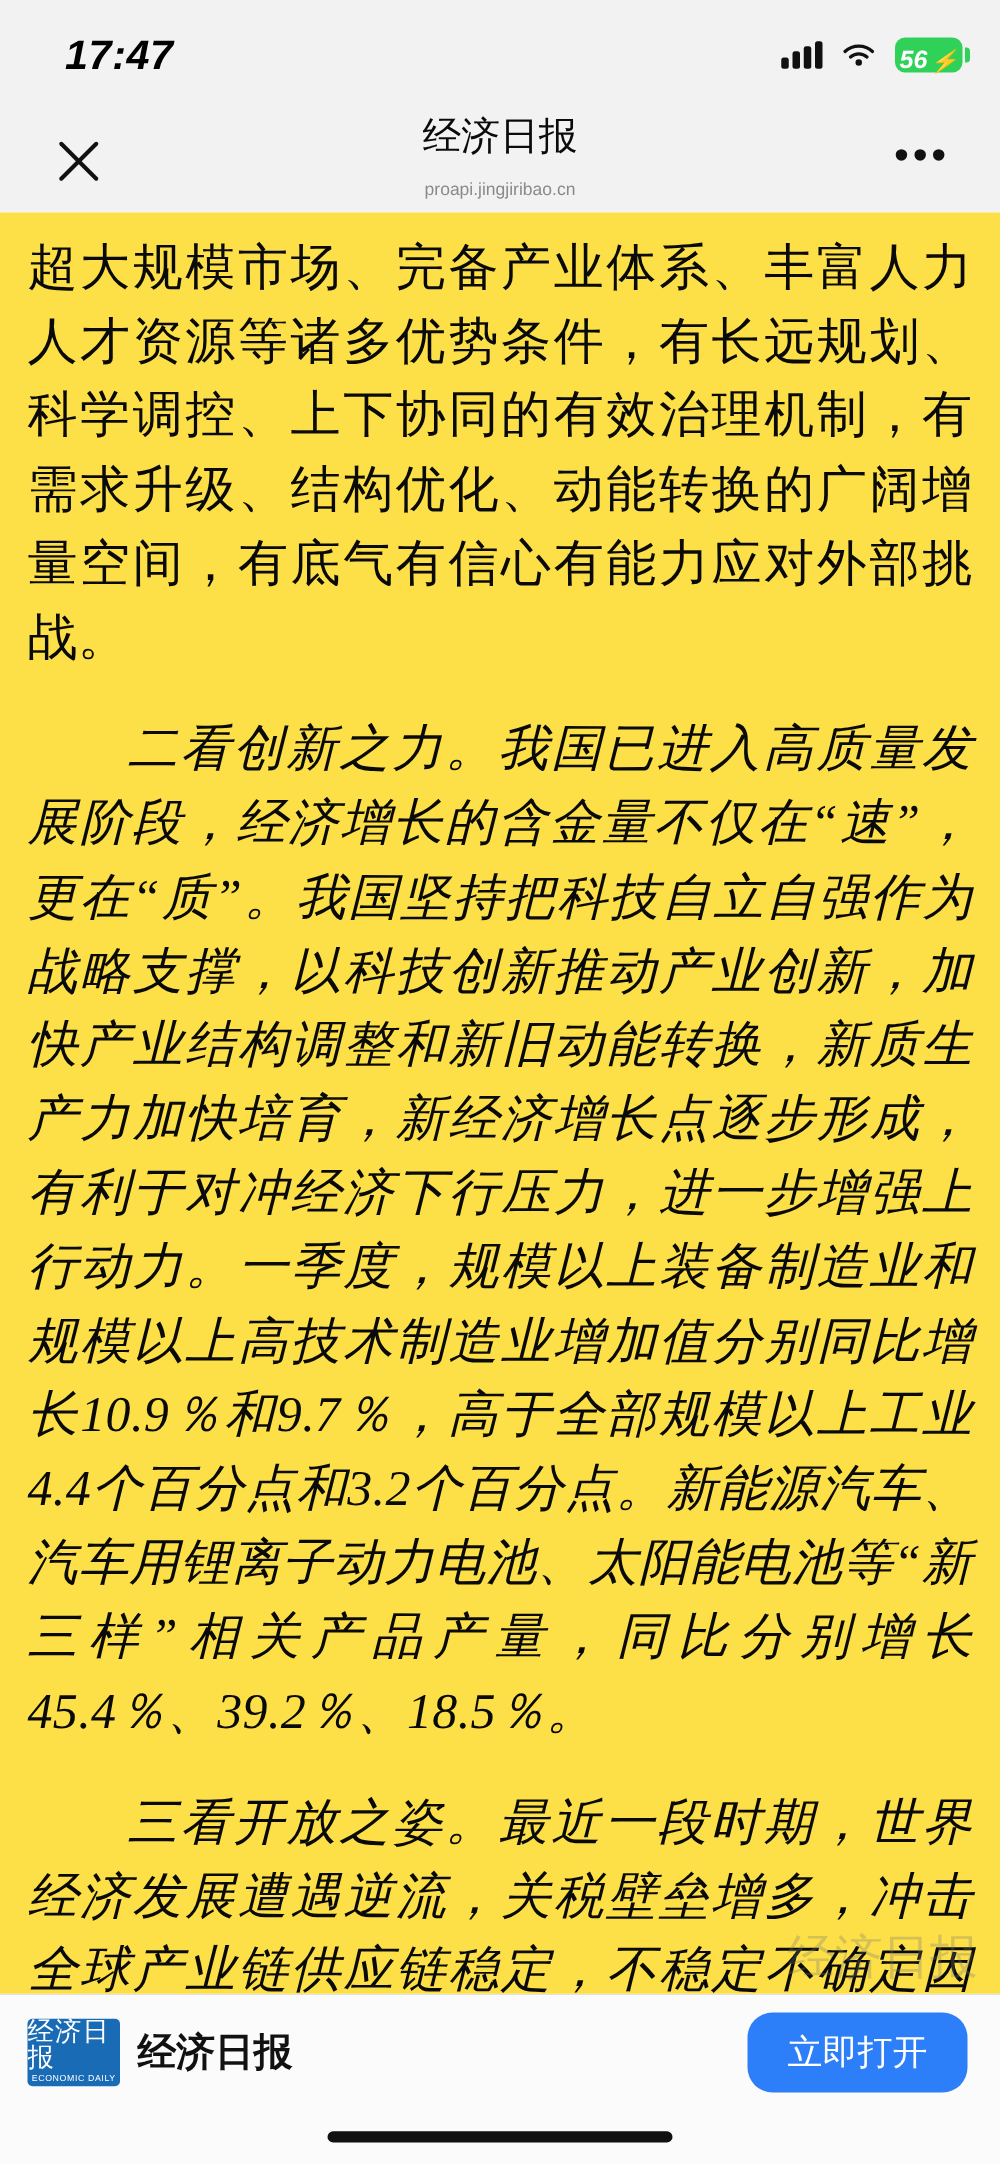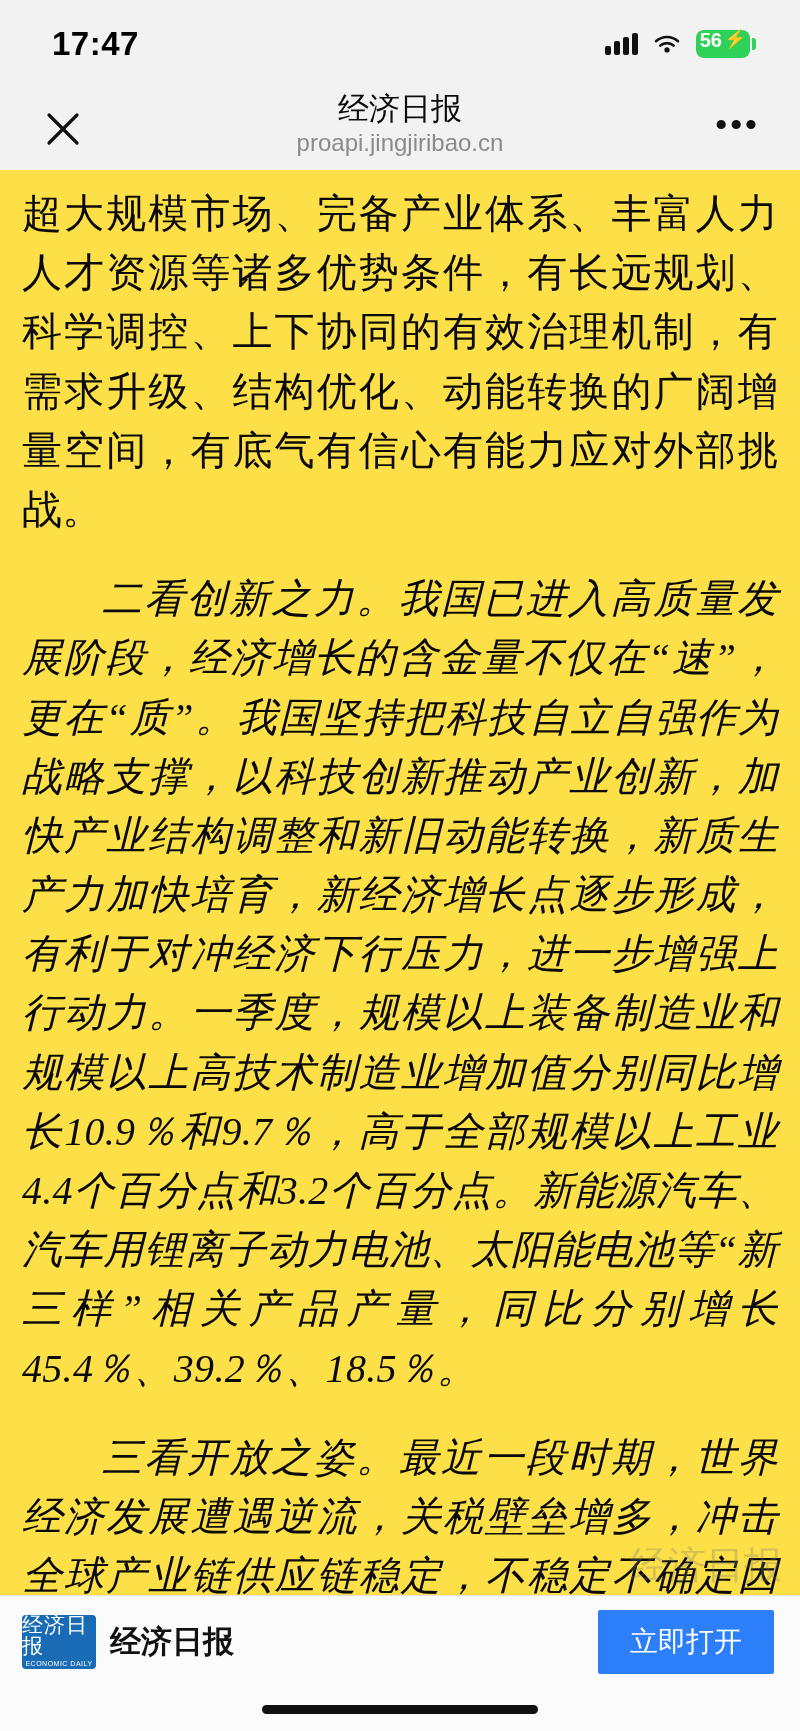--- a/index.html
+++ b/index.html
@@ -20,21 +20,22 @@
   }
 
   
   .statusbar {
     height: 88px;
     flex: 0 0 88px;
     background: #f2f2f2;
     display: flex;
     align-items: center;
     justify-content: space-between;
-    padding: 0 44px 0 52px;
+    padding: 0 24px 0 52px;
+    font-style: italic;
   }
   .status-time {
     font-size: 33px;
     font-weight: 600;
     color: #000;
     letter-spacing: 0.5px;
   }
   .status-right {
     display: flex;
     align-items: center;
@@ -63,21 +64,21 @@
   .battery {
     display: flex;
     align-items: center;
   }
   .battery-body {
     width: 54px;
     height: 28px;
     background: #30d158;
     border-radius: 8px;
     display: flex;
-    align-items: flex-start;
+    align-items: flex-end;
     justify-content: center;
     position: relative;
   }
   .battery-level {
     font-size: 20px;
     color: #fff;
     font-weight: 600;
     line-height: 1;
     padding-right: 2px;
   }
@@ -122,23 +123,23 @@
     align-items: center;
     pointer-events: none;
   }
   .nav-title {
     font-size: 31px;
     color: #0b0b0b;
     font-weight: 500;
     line-height: 1.2;
   }
   .nav-sub {
-    font-size: 24px;
+    font-size: 14px;
     color: #8a8a8a;
-    margin-top: 2px;
+    margin-top: 16px;
   }
   .nav-more {
     font-size: 34px;
     color: #111;
     letter-spacing: 3px;
     line-height: 1;
     cursor: pointer;
     padding-bottom: 10px;
   }
 
@@ -205,21 +206,21 @@
     font-family: "Liberation Serif", serif;
     font-size: 31px;
     color: #111;
     font-weight: 600;
   }
   .open-btn {
     background: #2d7ff9;
     color: #fff;
     font-size: 28px;
     padding: 13px 32px;
-    border-radius: 2px;
+    border-radius: 20px;
     border: none;
     cursor: pointer;
     font-family: "Liberation Sans", sans-serif;
   }
 
   
   .home-area {
     flex: 0 0 44px;
     background: #fbfbfb;
     display: flex;

